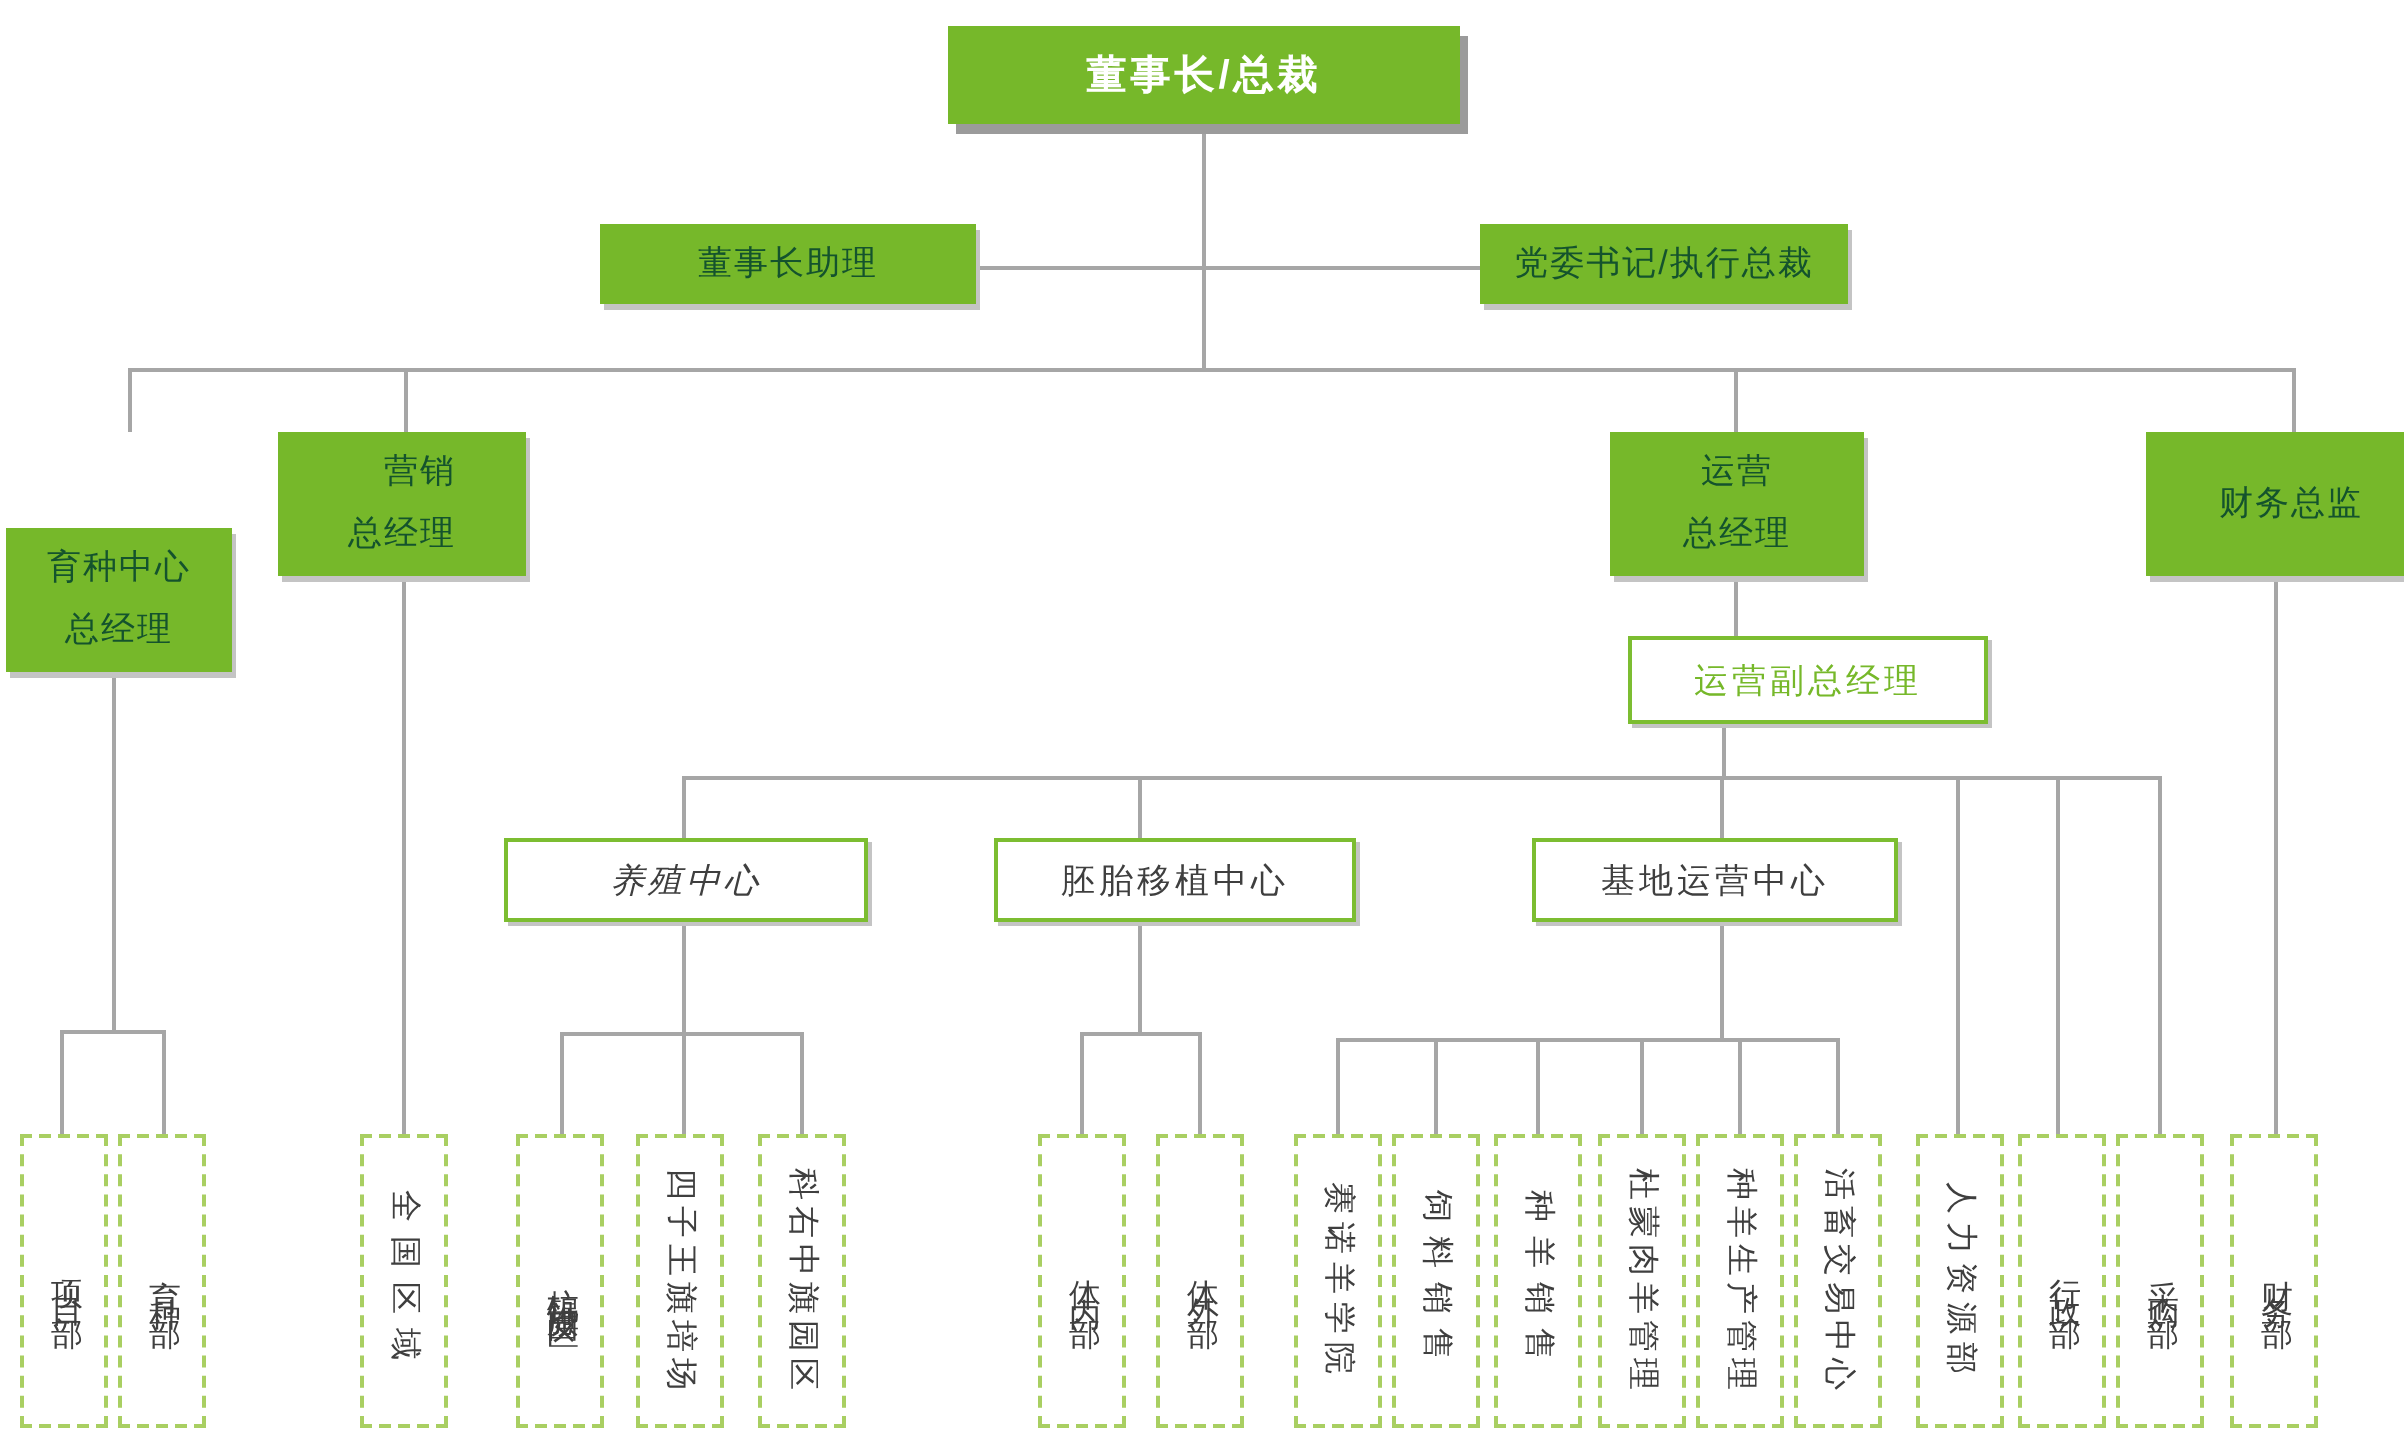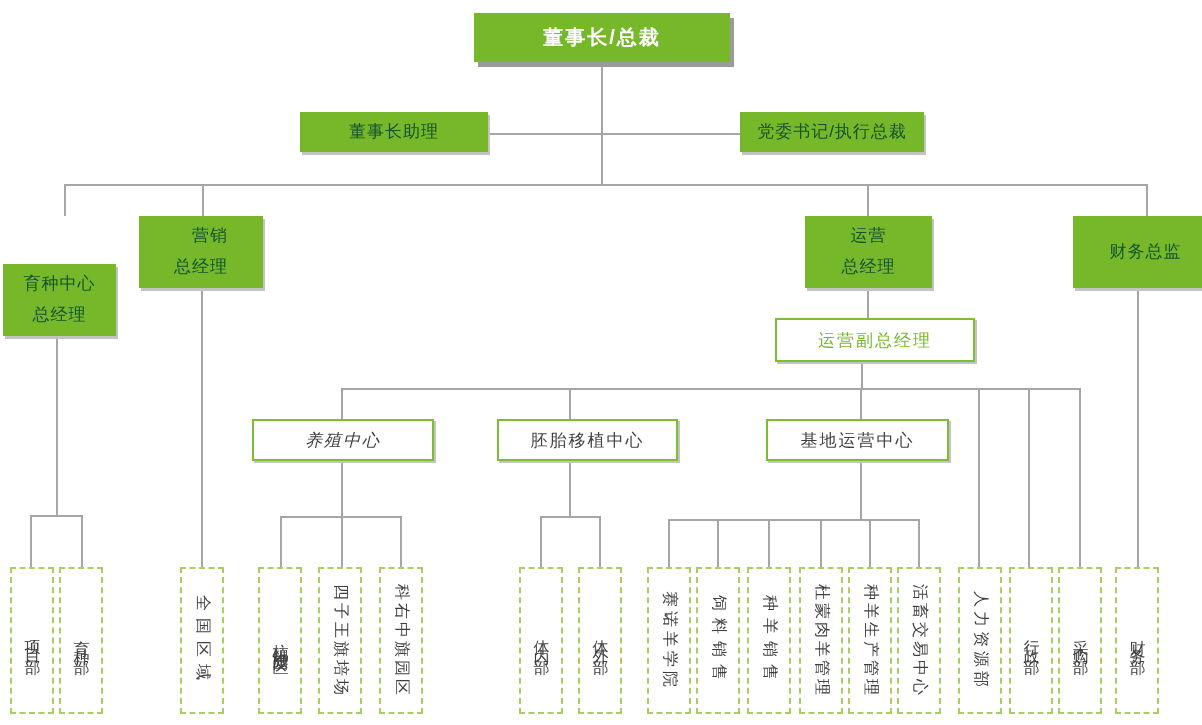--- a/index.html
+++ b/index.html
@@ -94,21 +94,21 @@
       <span class="label">营销
 总经理</span>
     </div>
     <div class="node solid" style="left: 805px; top: 216px; width: 127px; height: 72px;">
       <span class="label">运营
 总经理</span>
     </div>
     <div class="node solid" style="left: 1073px; top: 216px; width: 145px; height: 72px;">
       <span class="label">财务总监</span>
     </div>
-    <div class="node outline-green" style="left: 775px; top: 318px; width: 200px; height: 44px;">
+    <div class="node outline-green" style="left: 814px; top: 318px; width: 180px; height: 44px;">
       <span class="label">运营副总经理</span>
     </div>
     <div class="node outline" style="left: 252px; top: 419px; width: 182px; height: 42px; font-style: italic;">
       <span class="label">养殖中心</span>
     </div>
     <div class="node outline" style="left: 497px; top: 419px; width: 181px; height: 42px;">
       <span class="label">胚胎移植中心</span>
     </div>
     <div class="node outline" style="left: 766px; top: 419px; width: 183px; height: 42px;">
       <span class="label">基地运营中心</span>

